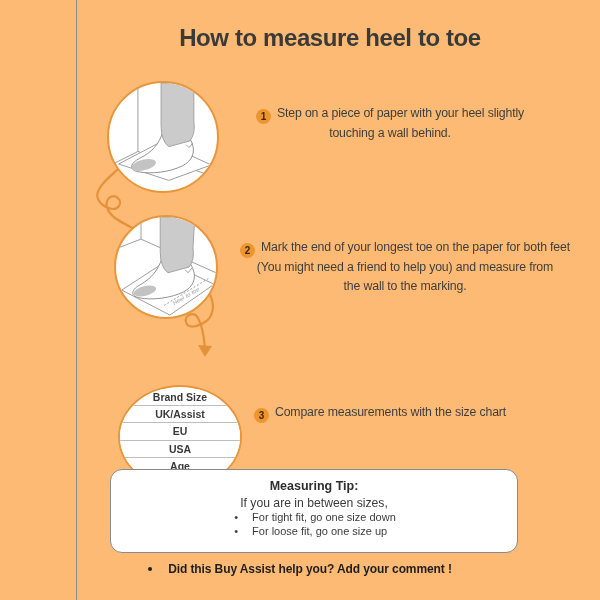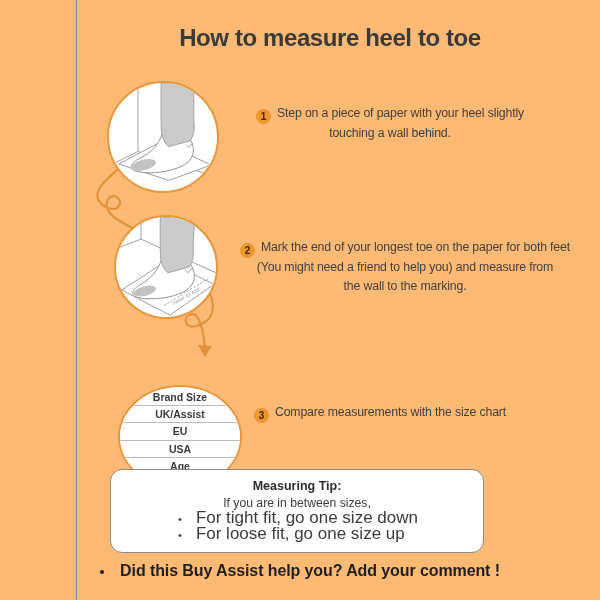--- a/index.html
+++ b/index.html
@@ -31,31 +31,31 @@
     display:inline-block;border:1px solid #6f6f6f;background:#fff;padding:0 5px;
     line-height:12.5px;height:13px;margin-top:1px;
   }
   .step{position:absolute;font-size:12.3px;line-height:19px;letter-spacing:-0.15px;color:#3f3f3f;text-align:center;}
   .badge{
     display:inline-flex;align-items:center;justify-content:center;width:15px;height:15px;
     border-radius:50%;background:#EE9530;color:#3d2b00;font-size:10px;font-weight:700;
     margin-right:6px;vertical-align:-3px;
   }
   .tip-box{
-    position:absolute;left:110px;top:469px;width:374px;height:84px;box-sizing:border-box;
+    position:absolute;left:110px;top:469px;width:408px;height:84px;box-sizing:border-box;
     border:1.2px solid #8a8a8a;border-radius:12px;background:#fff;text-align:center;
     padding-top:7px;font-size:12.2px;line-height:18px;color:#3c3c3c;
   }
   .tip-title{font-weight:700;font-size:12.5px;color:#2e2e2e;}
-  .tip-bullets{display:inline-block;text-align:left;margin:0;padding:0;list-style:none;font-size:17px;line-height:13.5px;}
+  .tip-bullets{display:inline-block;text-align:left;margin:0;padding:0;list-style:none;font-size:11px;line-height:13.5px;}
   .tip-bullets li{margin:0;padding:0 0 0 2px;}
   .tip-bullets li::before{content:"\2022";font-size:11px;margin-right:14px;color:#3c3c3c;}
   .footer{
     position:absolute;left:0;top:562px;width:600px;text-align:center;
-    font-size:16px;font-weight:700;color:#1f1f1f;letter-spacing:-0.1px;
+    font-size:12px;font-weight:700;color:#1f1f1f;letter-spacing:-0.1px;
   }
   .footer .dot{
     display:inline-block;width:4px;height:4px;border-radius:50%;background:#1f1f1f;
     margin-right:16px;vertical-align:2px;
   }
   .ill-line{stroke:#9a9a9a;stroke-width:1;fill:none;}
   .paper{fill:#ffffff;stroke:#9a9a9a;stroke-width:1;}
   .leg{fill:#cbcbcb;stroke:#a0a0a0;stroke-width:1;}
   .sock{fill:#ffffff;stroke:#8f8f8f;stroke-width:1;}
   .toe{fill:#c3c3c3;}

